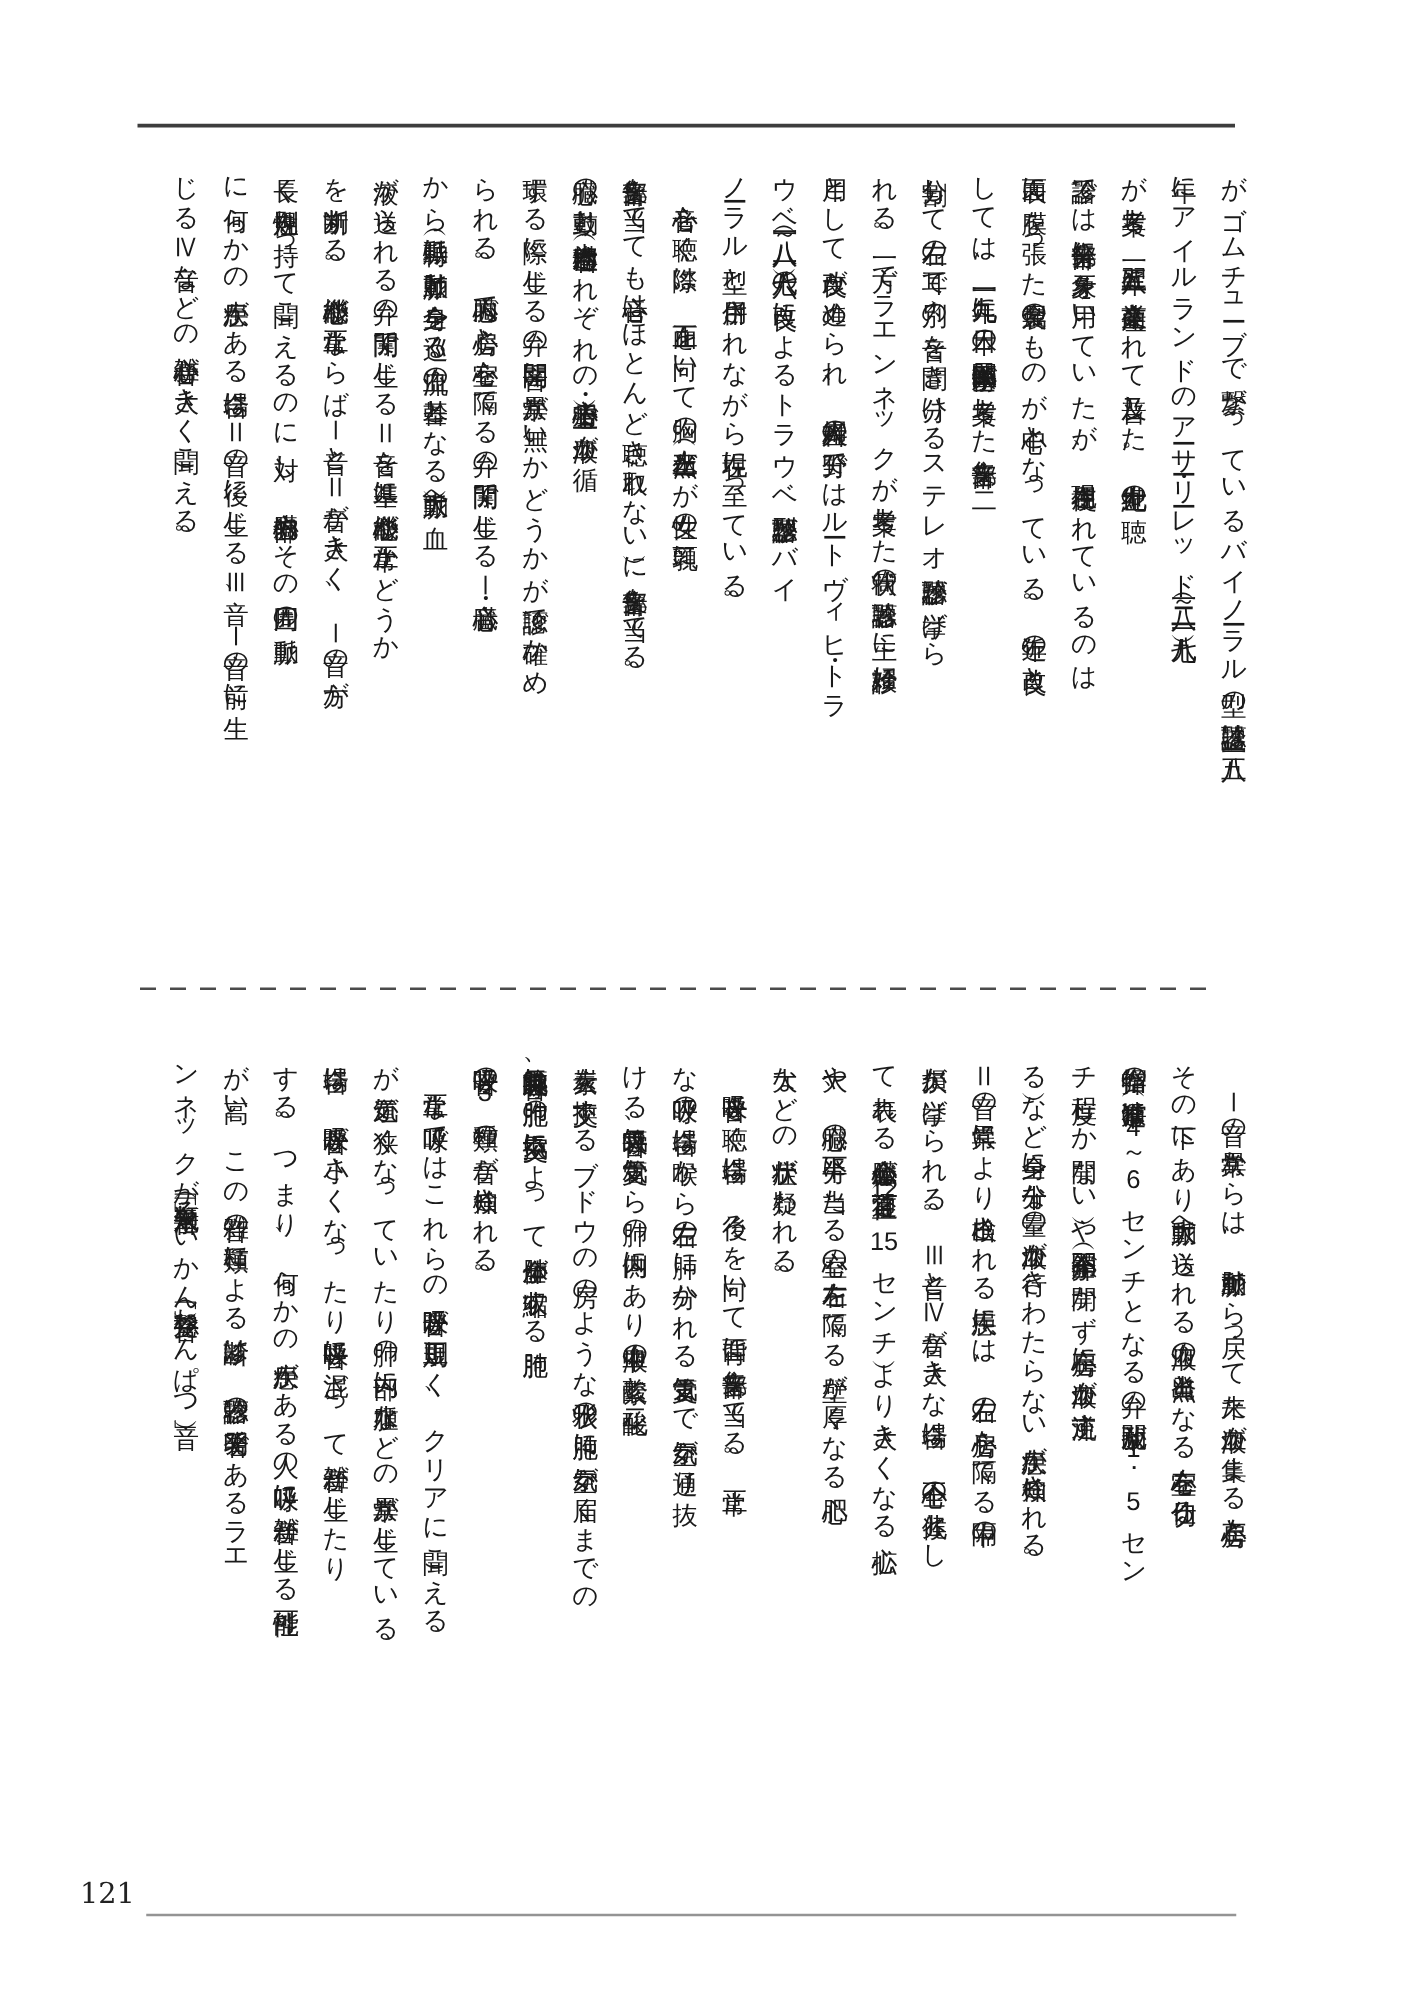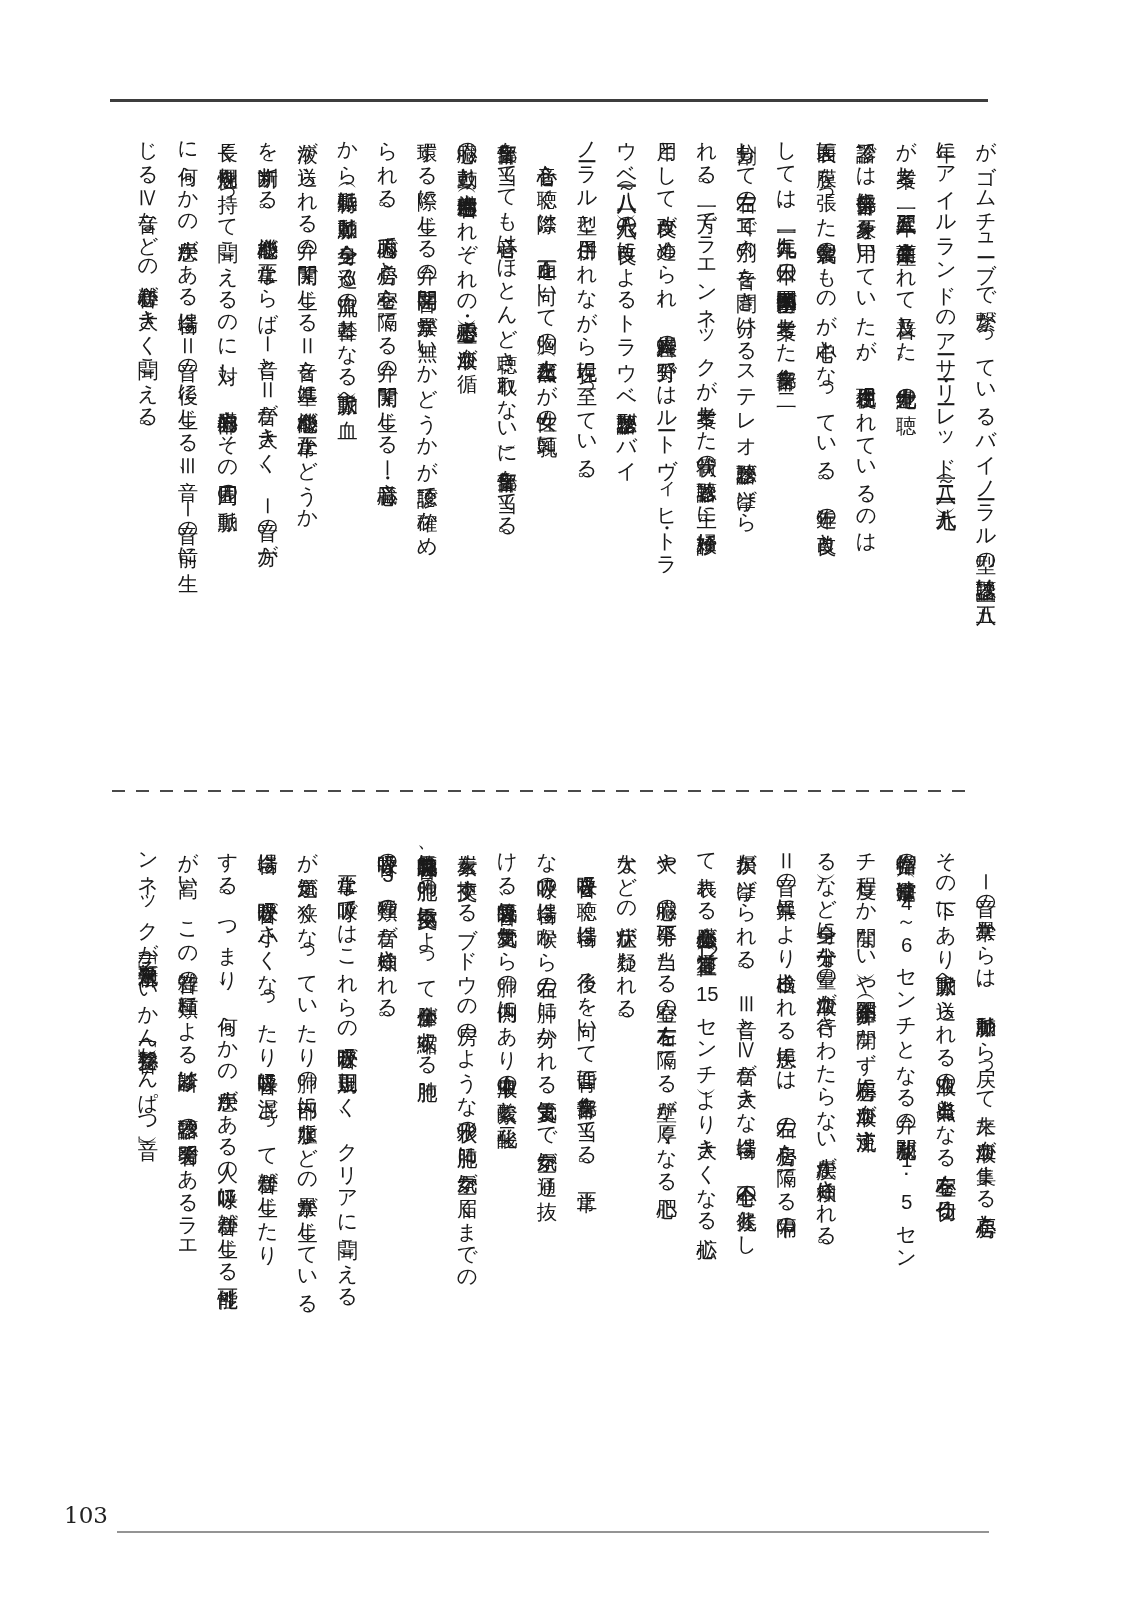--- a/index.html
+++ b/index.html
@@ -110,16 +110,16 @@
       <div class="tcol" style="letter-spacing: 0.7px;">気管支肺胞呼吸音、肺胞の空気交換によって肺全体が収縮する肺胞</div>
       <div class="tcol">呼吸音の<span class="tcy">3</span>種類の音が検知される。</div>
       <div class="tcol" style="letter-spacing: 0.7px;">　正常な呼吸ではこれらの呼吸音が規則正しく、クリアに聞こえる</div>
       <div class="tcol" style="letter-spacing: 0.7px;">が気道が狭くなっていたり肺の内部に水腫などの異常が生じている</div>
       <div class="tcol" style="letter-spacing: 0.7px;">場合は、呼吸音が小さくなったり呼吸音に混ざって雑音が生じたり</div>
       <div class="tcol" style="letter-spacing: 0.7px;">する。つまり、何らかの疾患がある人の呼吸に雑音が生じる可能性</div>
       <div class="tcol" style="letter-spacing: 0.7px;">が高い。この雑音の種類による診断は、聴診器の発明者であるラエ</div>
       <div class="tcol" style="letter-spacing: -0.63px;">ンネックが「水泡音」「類鼾（るいかん）音」「捻髪（ねんぱつ）音」</div>
     </div>
 
-  <span class="page-number">103</span>
+  <span class="page-number">121</span>
 
   <div class="rule-bottom"></div>
 </div>
 
 </body></html>

